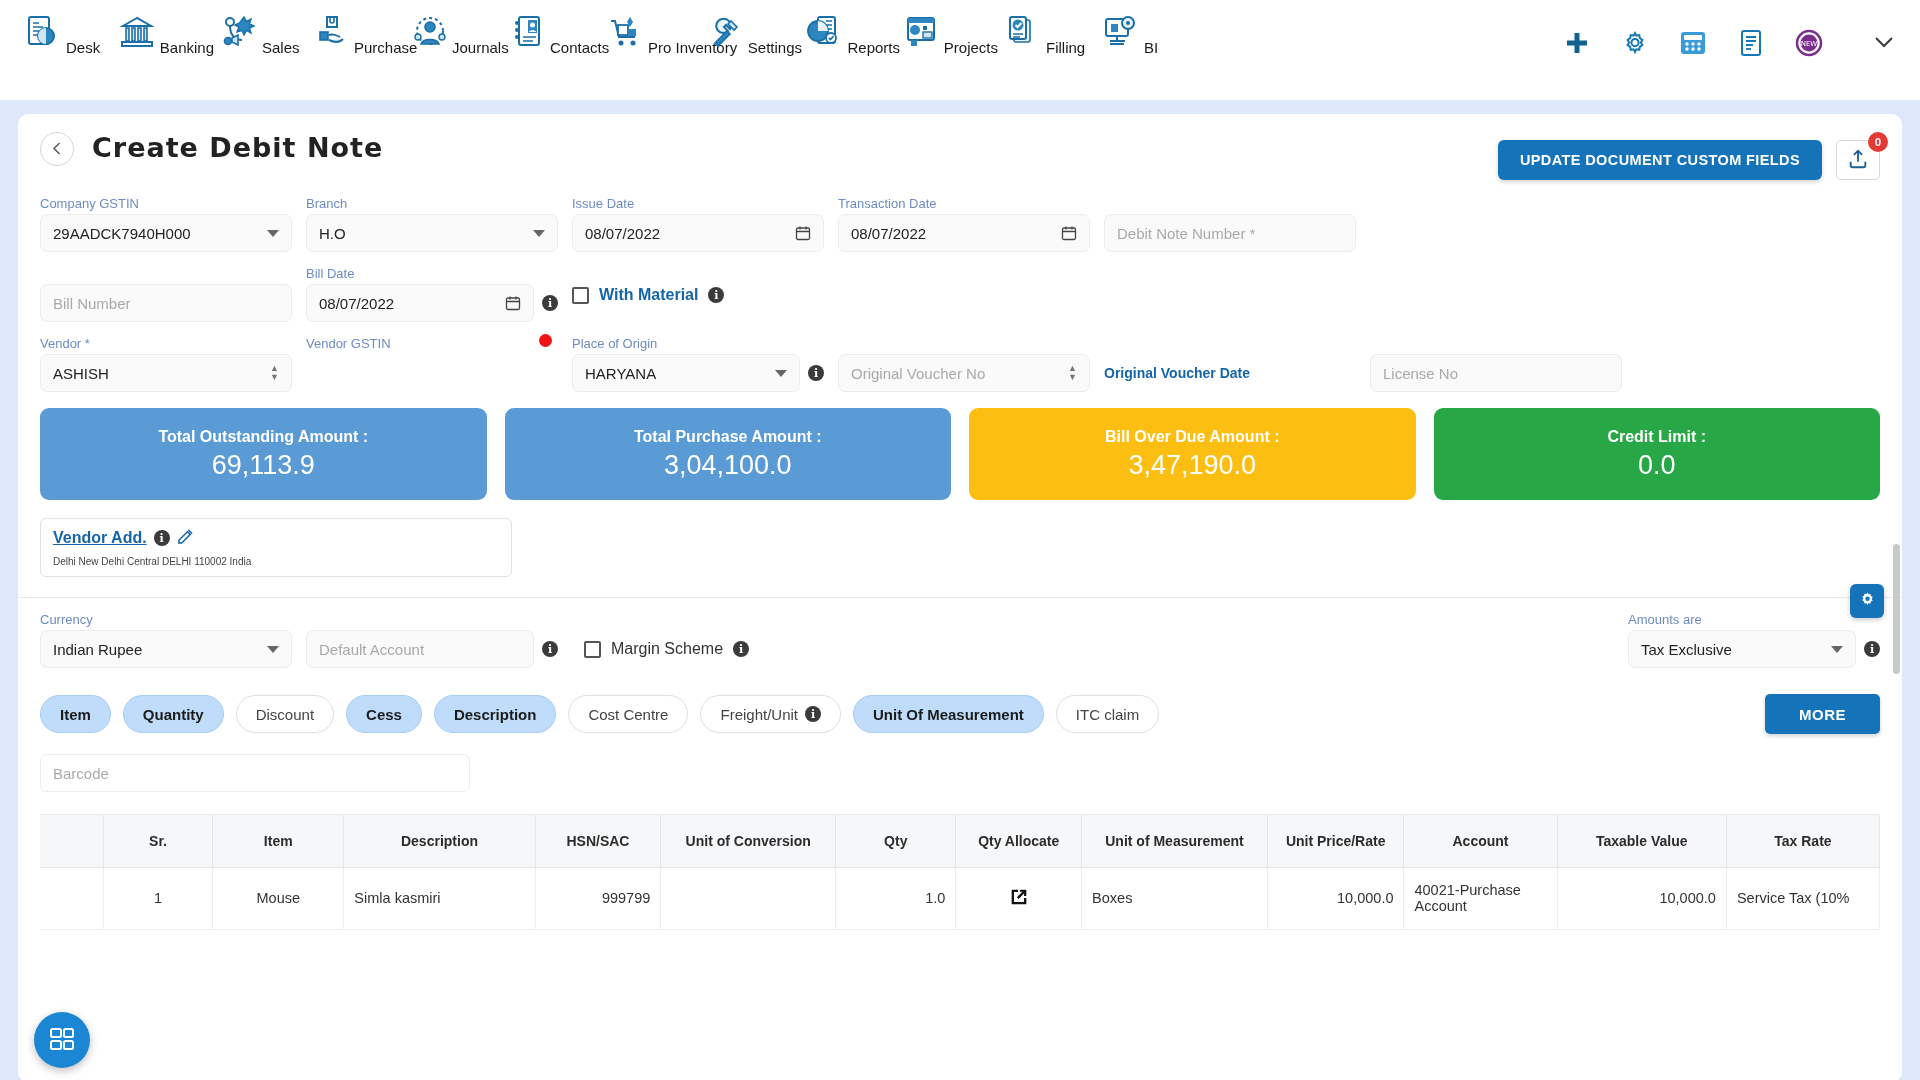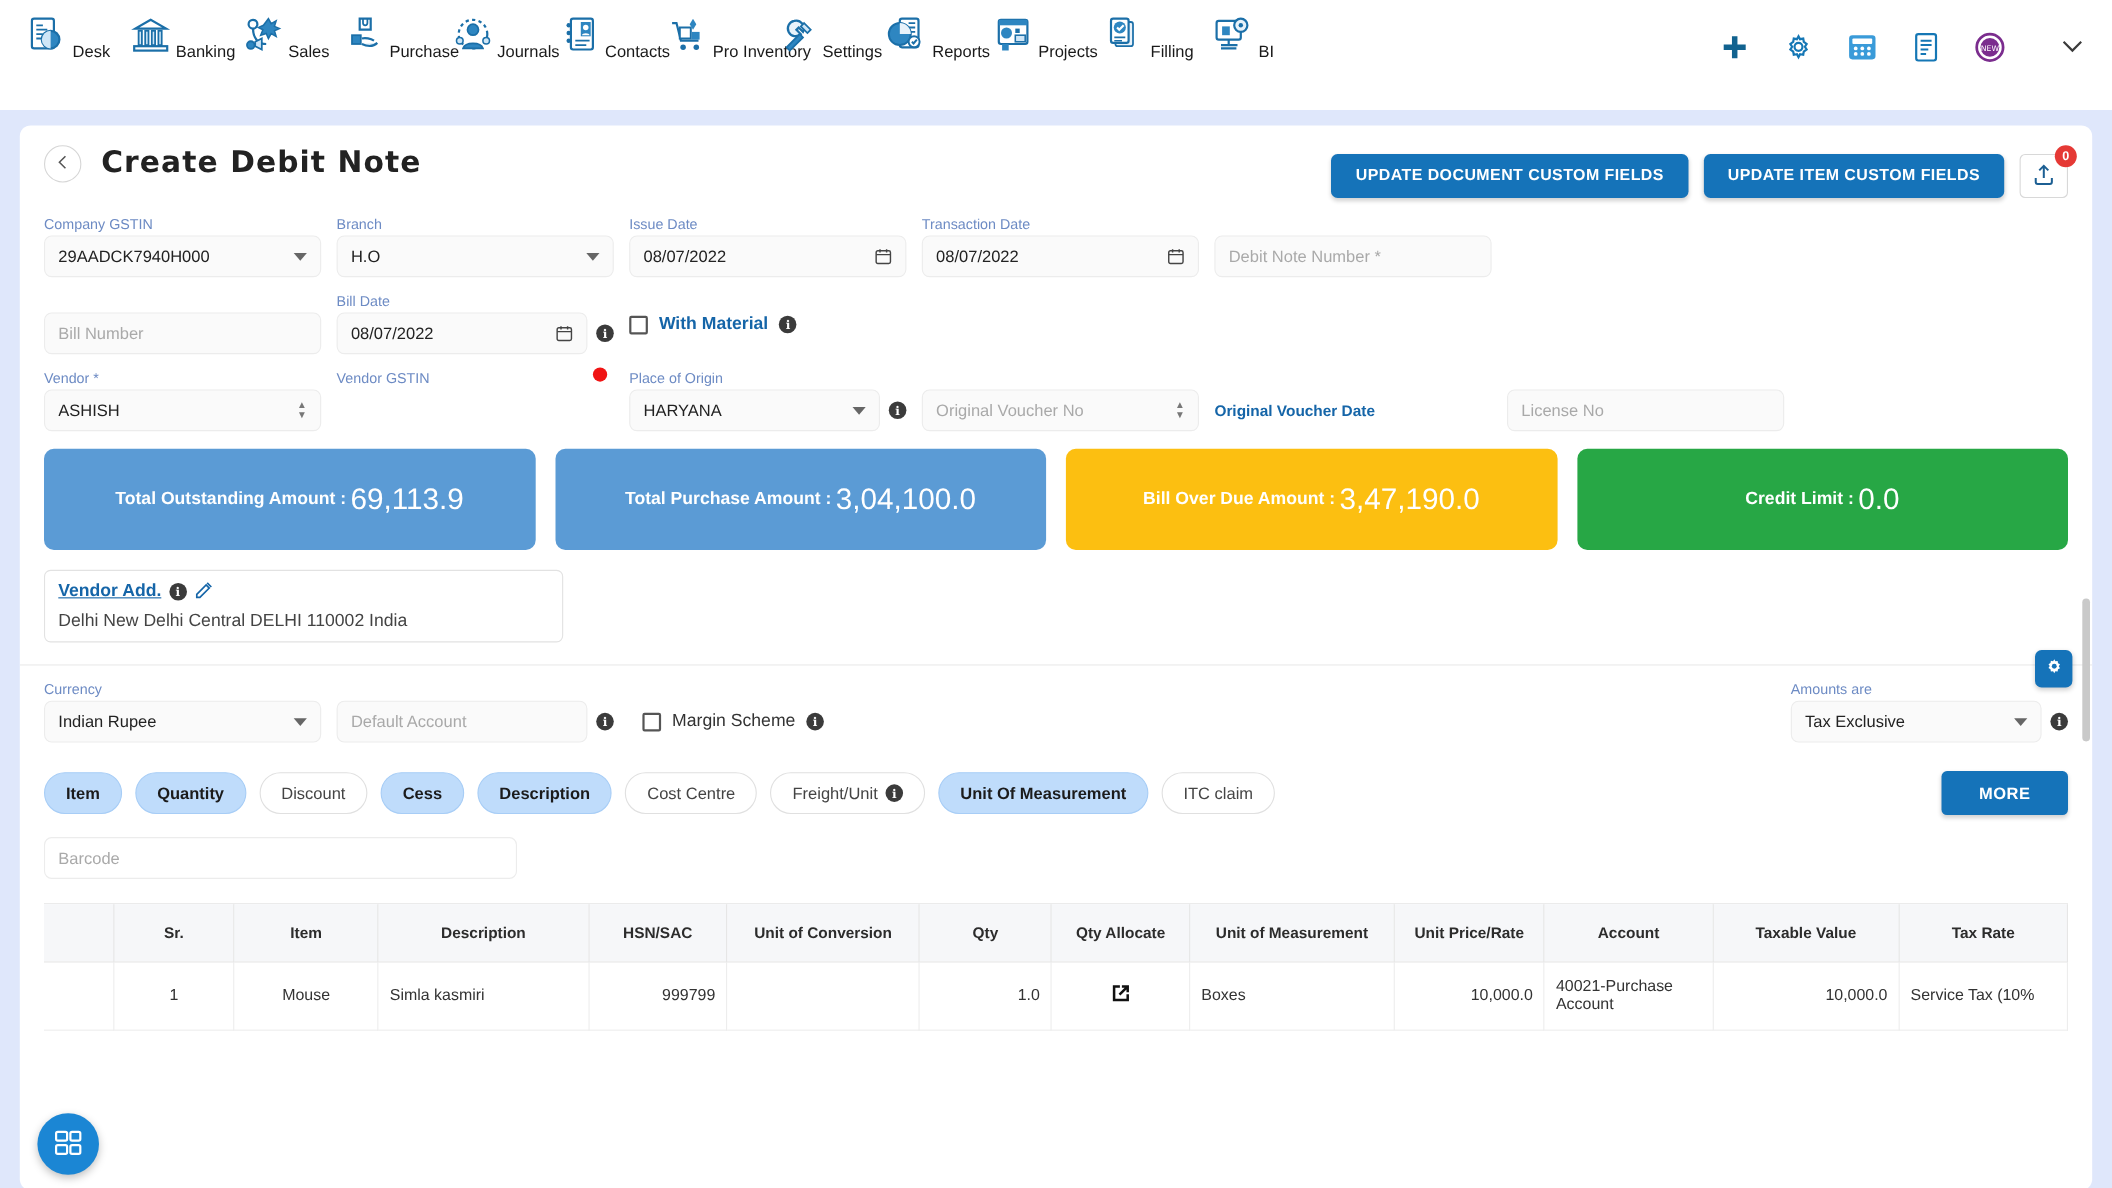--- a/index.html
+++ b/index.html
@@ -89,32 +89,32 @@
   .chk-wrap{ display:flex;align-items:center;gap:10px; height:38px; margin-top:18px;}
   .chk{ width:17px;height:17px;border:2px solid #555;border-radius:2px;background:#fff;cursor:pointer;}
   .chk-label{ color:#1565a8;font-weight:700;font-size:16px;}
 
   .ovd-label{ color:#1565a8;font-weight:700;font-size:14px; margin-top:22px;}
 
   
   .stats{ display:flex; gap:18px; margin-top:16px;}
   .stat{
     flex:1; height:92px; border-radius:9px; color:#fff;
-    display:flex;flex-direction:row;align-items:center;justify-content:center;gap:4px;text-align:right;
+    display:flex;flex-direction:column;align-items:center;justify-content:center;gap:4px;text-align:right;
   }
   .stat .t{ font-size:16px;font-weight:700;}
   .stat .v{ font-size:27px;font-weight:400;}
 
   
   .vaddr{
     margin-top:18px;width:472px;border:1px solid #e2e2e2;border-radius:6px;padding:9px 12px;
   }
   .vaddr-top{ display:flex;align-items:center;gap:7px;}
   .vaddr-link{ color:#1565a8;font-weight:700;font-size:16px;text-decoration:underline;cursor:pointer;}
-  .vaddr-body{ margin-top:8px;font-size:16px;color:#444;}
+  .vaddr-body{ margin-top:8px;font-size:10px;color:#444;}
 
   .divider{ height:1px;background:#e9e9e9;margin:20px -22px 0 -22px;}
 
   
   .cur-row{ display:flex;align-items:flex-end; margin-top:14px; position:relative;}
   .cur-right{ margin-left:auto; width:252px;}
   .gear-fab{
     position:absolute; right:-4px; top:-28px; width:34px;height:34px;border-radius:6px;background:#1573b9;
     display:flex;align-items:center;justify-content:center;cursor:pointer;box-shadow:0 2px 5px rgba(0,0,0,.2);
   }
@@ -384,21 +384,20 @@
       <div class="back-btn">
         <span>
           <svg width="13" height="13" viewBox="0 0 13 13">
                 <path d="M8.5 1L3 6.5 8.5 12" stroke="#555" stroke-width="1.4" fill="none"></path>
               </svg>
         </span>
       </div>
       <div class="page-title">Create Debit Note</div>
       <div class="head-actions">
         <button class="btn-primary">UPDATE DOCUMENT CUSTOM FIELDS</button>
-        <button class="btn-primary">UPDATE ITEM CUSTOM FIELDS</button>
         <div class="upload-btn">
           <span>
             <svg width="22" height="22" viewBox="0 0 24 24">
               <path d="M4 15v4a2 2 0 0 0 2 2h12a2 2 0 0 0 2-2v-4" stroke="#1c5f93" stroke-width="2" fill="none"></path>
               <path d="M12 3v12M7.5 7.5L12 3l4.5 4.5" stroke="#1c5f93" stroke-width="2" fill="none"></path>
             </svg>
           </span>
           <span class="badge">0</span>
         </div>
       </div>

